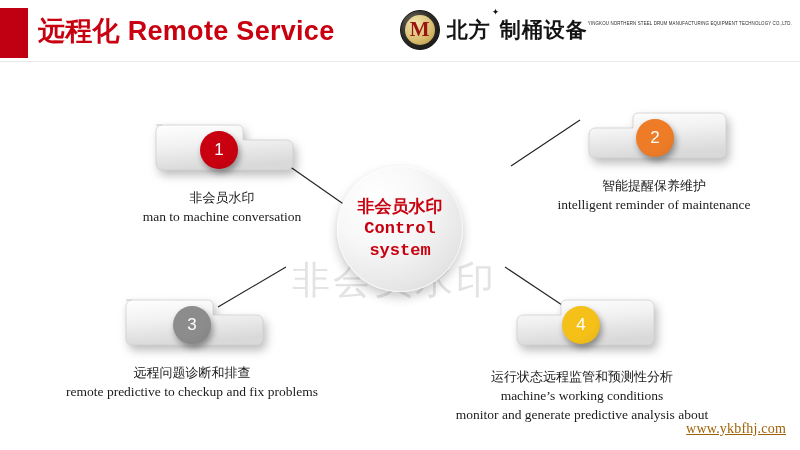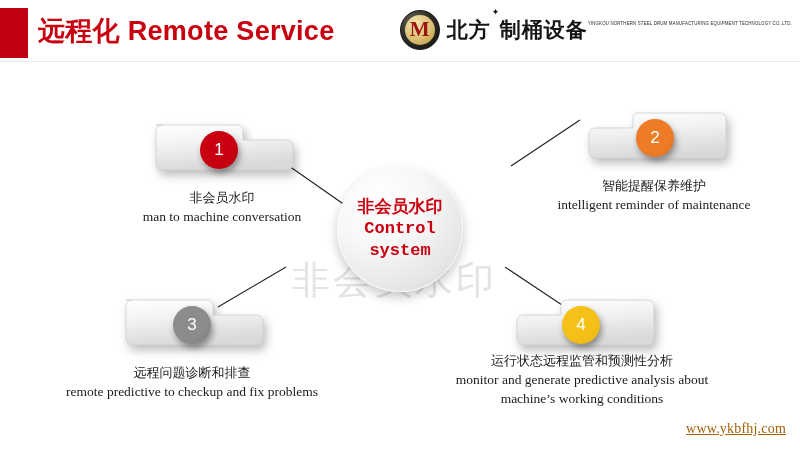--- a/index.html
+++ b/index.html
@@ -346,24 +346,24 @@
             <stop offset="0%" stop-color="#ffffff"></stop>
             <stop offset="45%" stop-color="#f2f2f2"></stop>
             <stop offset="100%" stop-color="#d9d9d9"></stop>
           </linearGradient>
         </defs>
         <path d="M58,5 h82 a6,6 0 0 1 6,6 v33 a6,6 0 0 1 -6,6 h-125 a6,6 0 0 1 -6,-6 v-18 a6,6 0 0 1 6,-6 h38 v-10 a5,5 0 0 1 5,-5 z" fill="url(#g4)" stroke="#cfcfcf" stroke-width="0.8"></path>
       </svg>
       <div class="node-circle" style="left: 54px; top: 11px; background: radial-gradient(circle at 34% 28%, rgb(245, 193, 24) 0%, rgb(245, 193, 24) 55%, rgba(0, 0, 0, 0.16) 160%), rgb(245, 193, 24);">
         <span>4</span>
       </div>
-      <div class="node-caption" style="left:-98px; top:56px; width:344px;">
+      <div class="node-caption" style="left:-98px; top:72px; width:344px;">
         <div class="caption-cn">运行状态远程监管和预测性分析</div>
+        <div class="caption-en">machine’s working conditions</div>
         <div class="caption-en">monitor and generate predictive analysis about</div>
-        <div class="caption-en">machine’s working conditions</div>
       </div>
     </div>
 
   </div>
 
   <a id="footer-url" href="#">www.ykbfhj.com</a>
 
 </div>
 
 </body></html>

